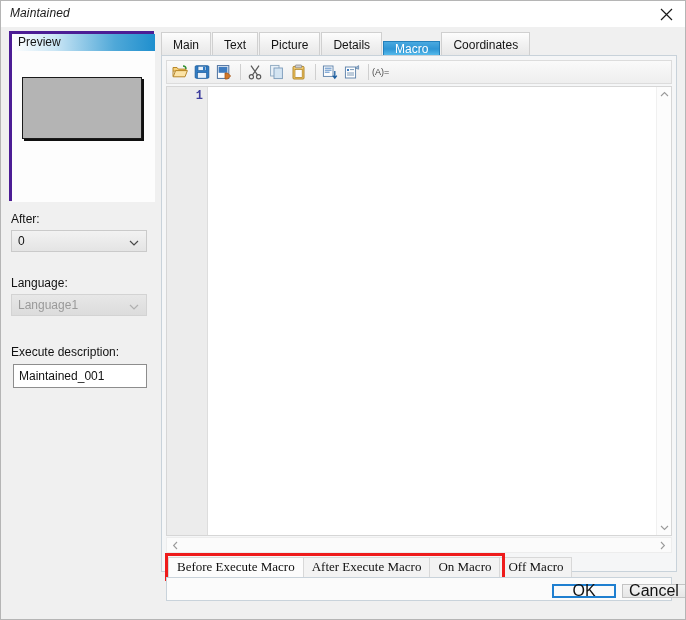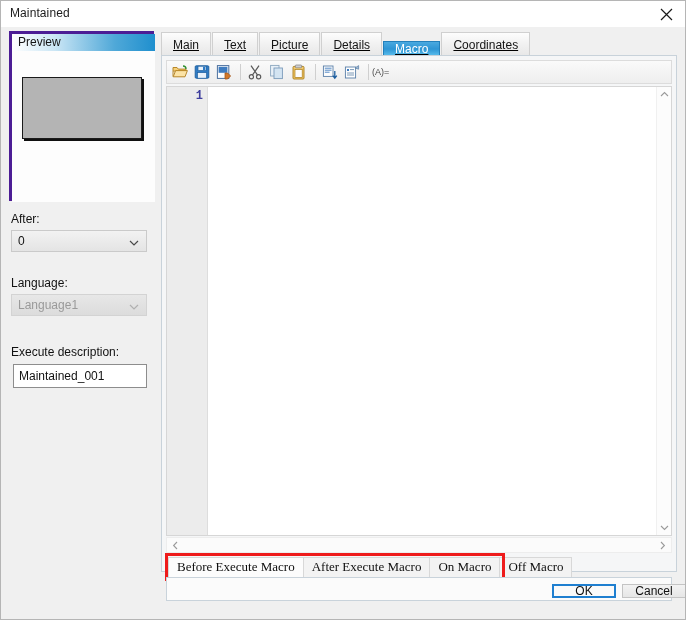--- a/index.html
+++ b/index.html
@@ -30,20 +30,21 @@
     height: 26px;
     background: #ffffff;
     box-sizing: border-box;
   }
   .titlebar-text {
     position: absolute;
     left: 9px; top: 5px;
     font-size: 12px;
     color: #1b1b1b;
     letter-spacing: .1px;
+    font-style: italic;
   }
   .titlebar-close {
     position: absolute;
     right: 0; top: 0;
     width: 42px; height: 26px;
     display: flex;
     align-items: center;
     justify-content: center;
     cursor: default;
   }
@@ -162,21 +163,20 @@
     height: 541px;
   }
 
   .tabstrip {
     position: absolute;
     left: 0; top: 0;
     height: 25px;
     width: 516px;
     display: flex;
     align-items: flex-end;
-    text-decoration: underline;
   }
   .tab {
     height: 24px;
     margin-right: 1px;
     padding: 0 11px;
     display: flex;
     align-items: center;
     justify-content: center;
     font-size: 12px;
     color: #141414;
@@ -356,21 +356,21 @@
   }
 
   
   .btn {
     position: absolute;
     width: 64px;
     height: 14px;
     display: flex;
     align-items: center;
     justify-content: center;
-    font-size: 12px;
+    font-size: 16px;
     color: #111111;
     background: linear-gradient(to bottom, #f3f3f3 0%, #e6e6e6 100%);
     border: 1px solid #c4c4c4;
     box-sizing: border-box;
     cursor: default;
   }
   .btn.ok {
     left: 551px; top: 557px;
     background: #fafafa;
     border: 2px solid #1f7fd0;

